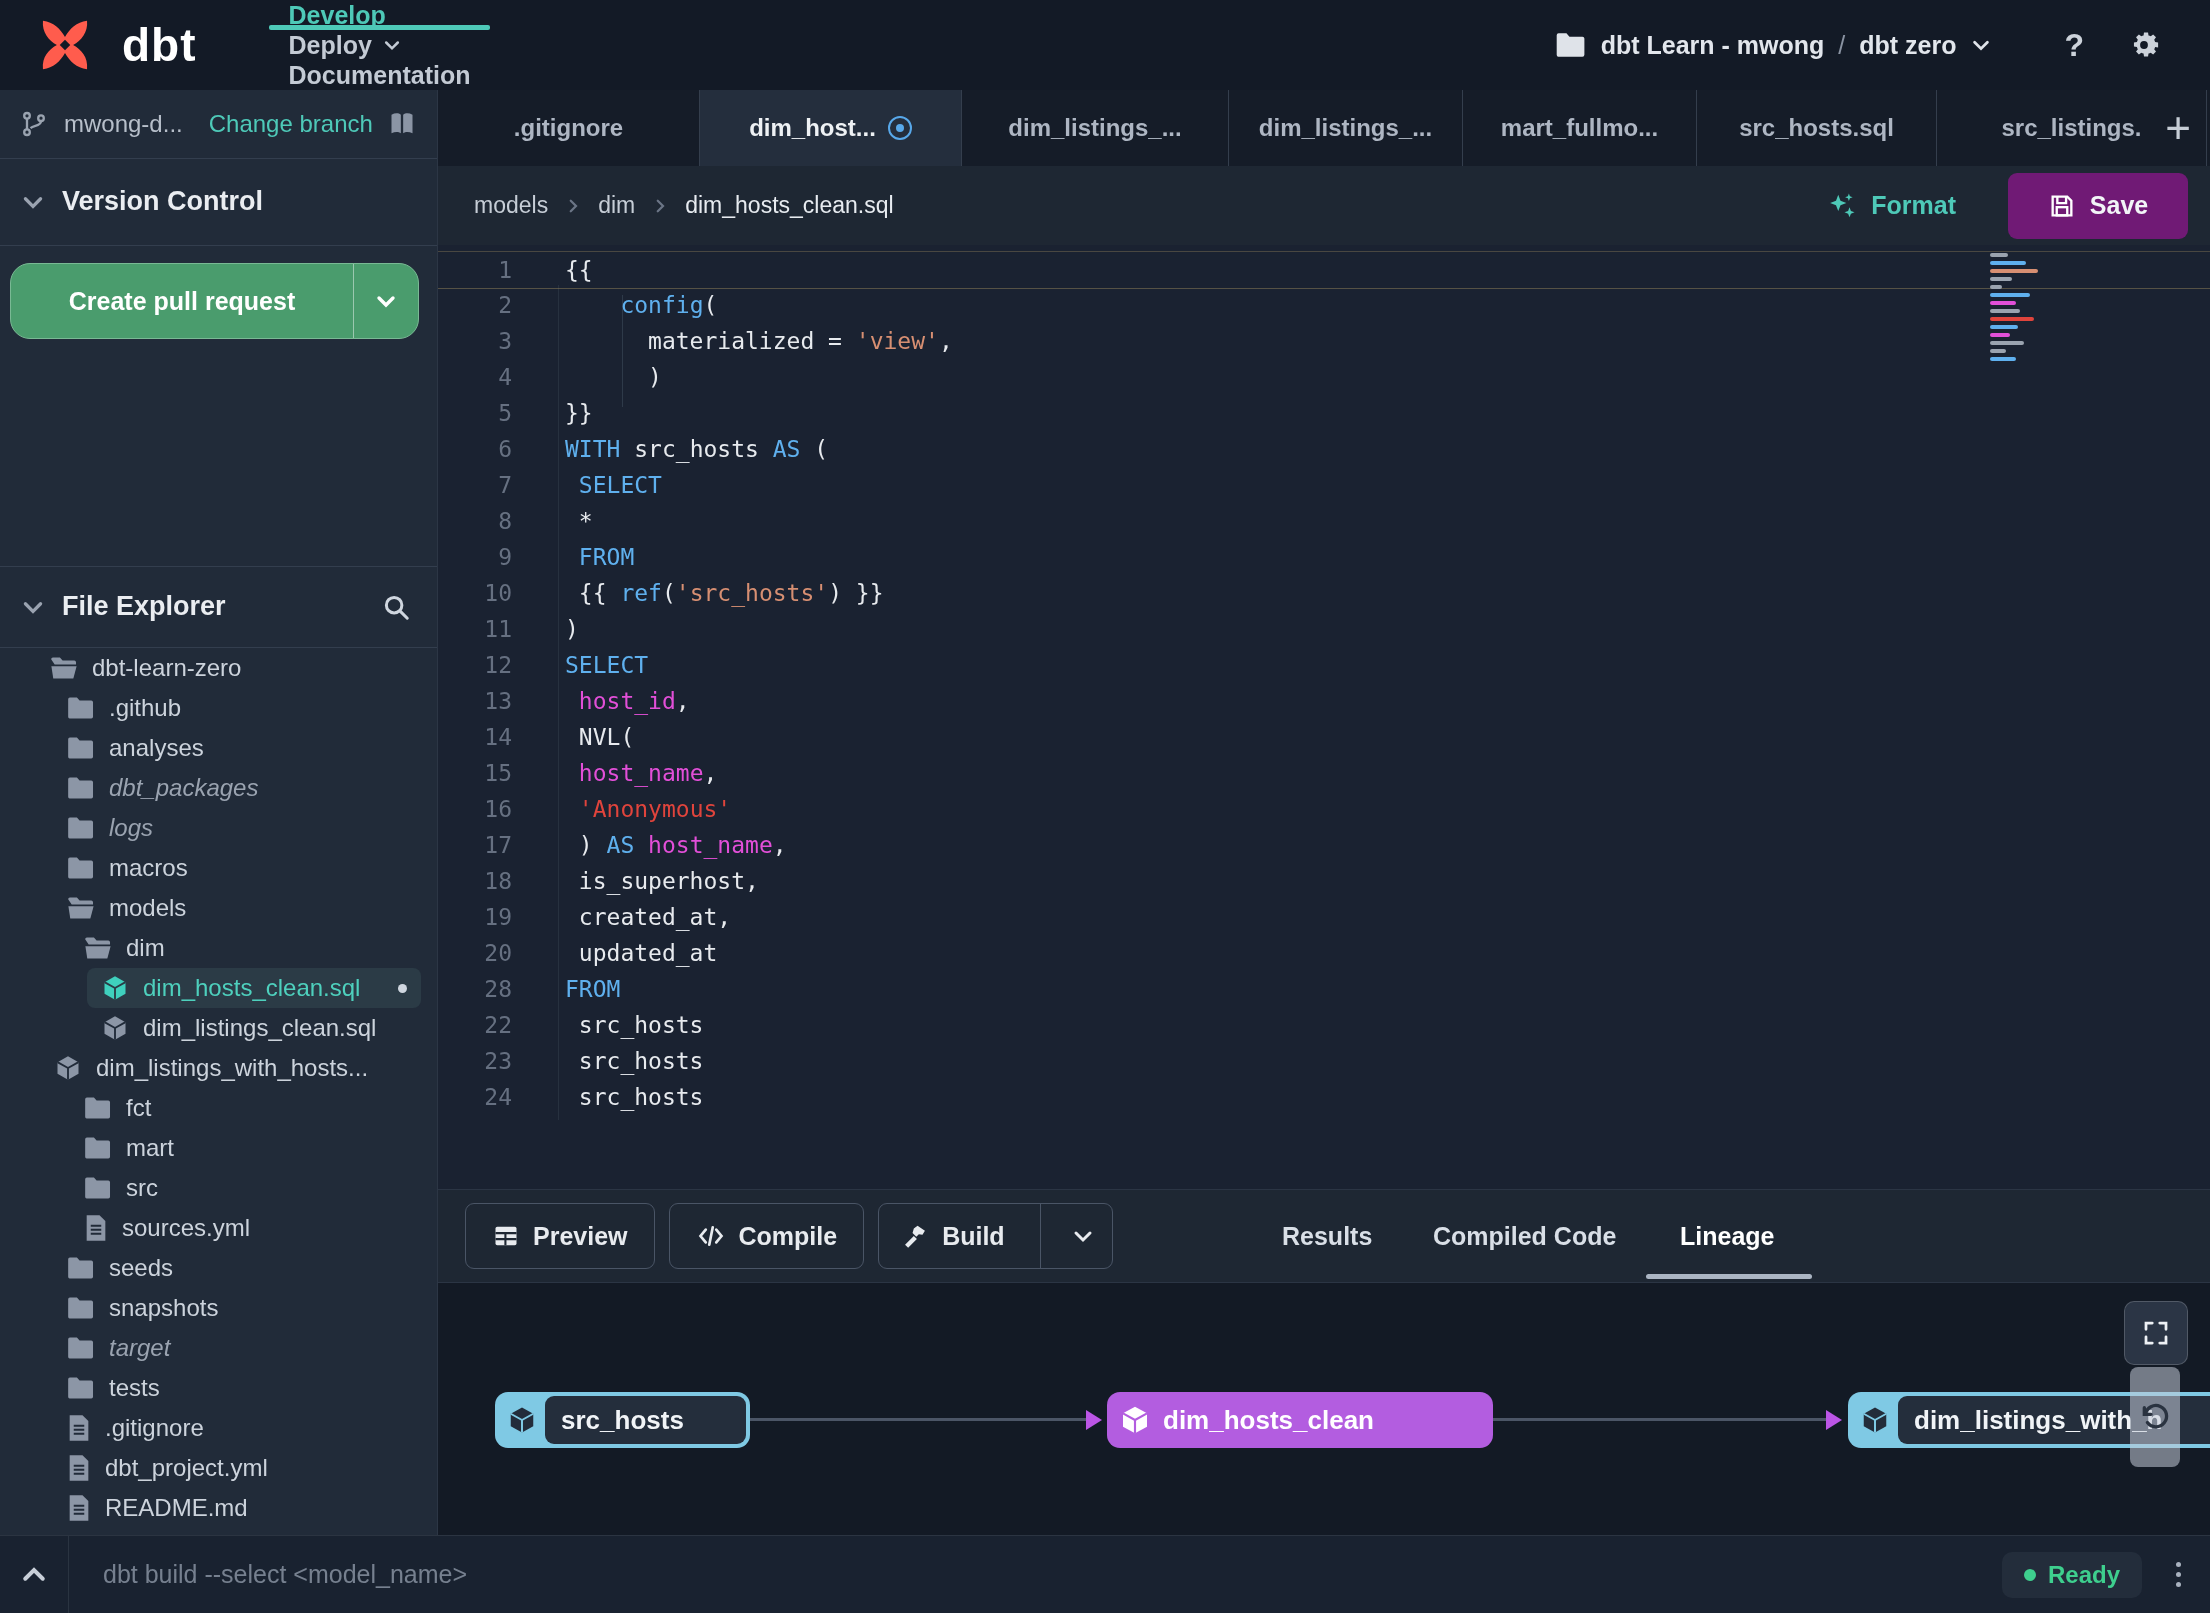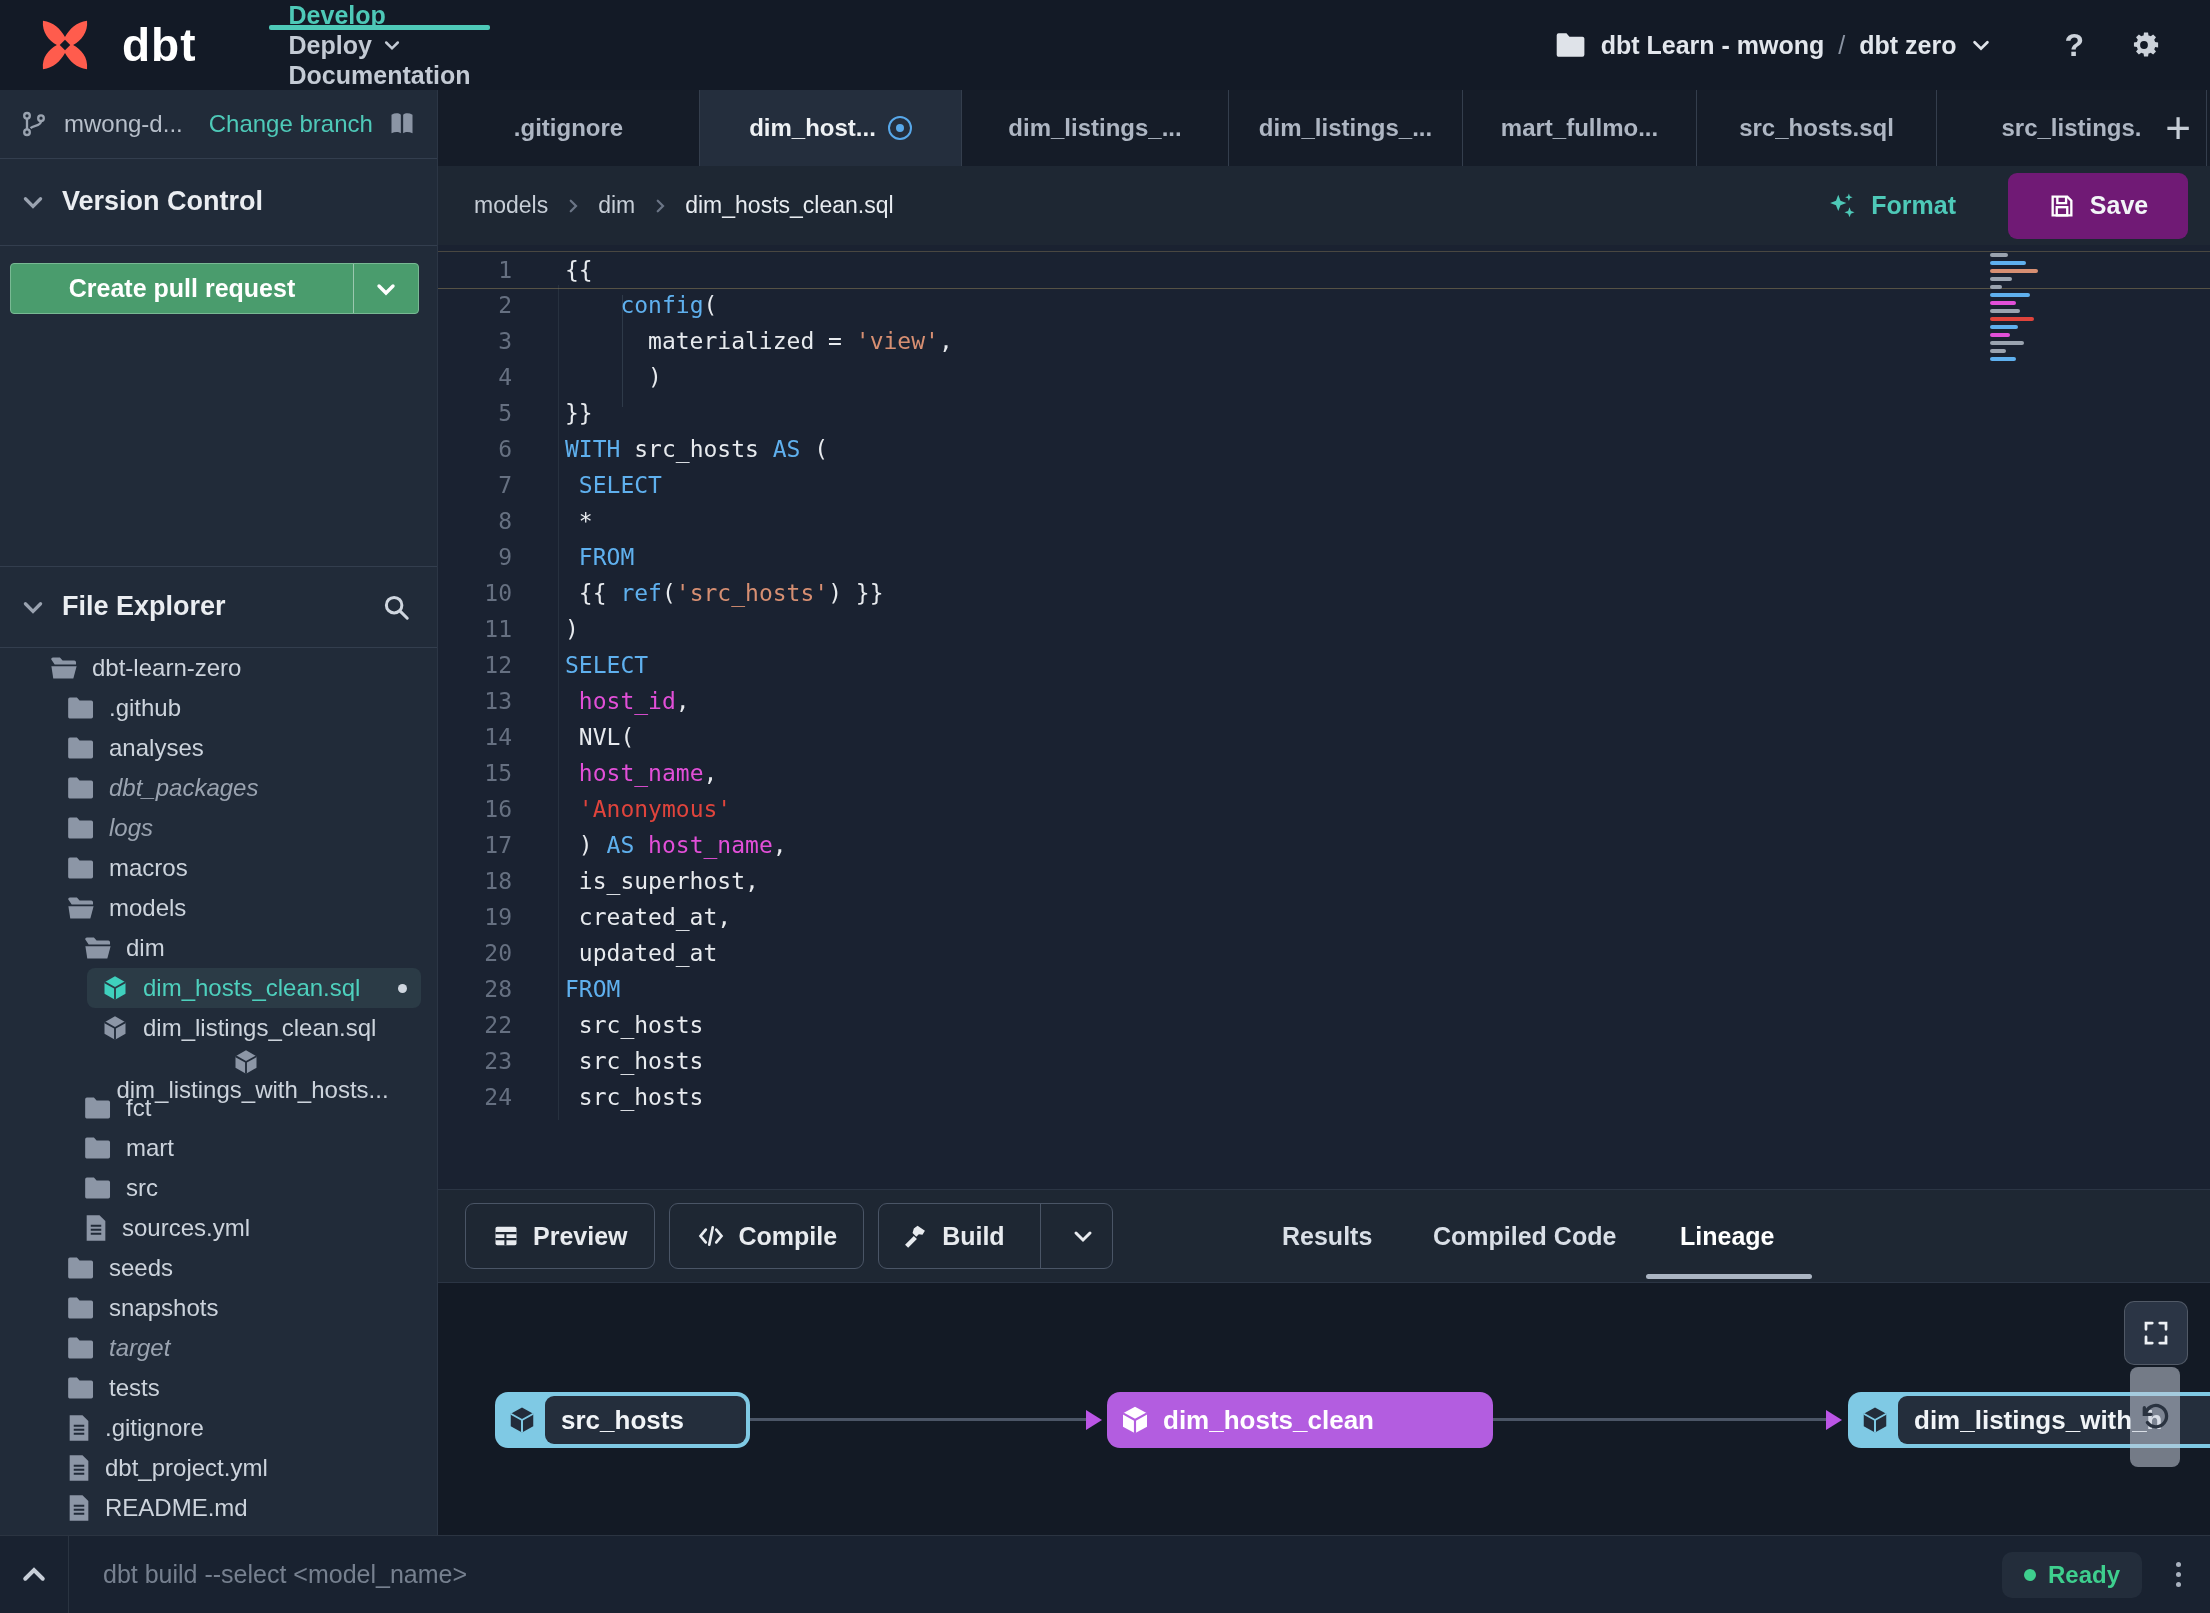--- a/index.html
+++ b/index.html
@@ -30,22 +30,22 @@
            border-right:1px solid #2c3645;box-sizing:border-box;z-index:4;}
   .sb-div{position:absolute;left:0;right:0;height:1px;background:#333e4e;}
   .branch-row{position:absolute;left:0;right:0;top:0;height:68px;display:flex;align-items:center;
               padding:0 20px;box-sizing:border-box;}
   .branch-name{font-size:24px;color:#b7bfca;margin-left:16px;}
   .branch-change{font-size:24px;color:#4ec9b8;margin-left:26px;cursor:pointer;}
   .book-wrap{margin-left:auto;cursor:pointer;}
   .sec-header{position:absolute;left:0;right:0;display:flex;align-items:center;padding:0 20px;
               box-sizing:border-box;}
   .sec-title{font-size:27px;font-weight:bold;color:#eaedf1;margin-left:16px;}
-  .pr-button{position:absolute;left:10px;right:18px;top:173px;height:51px;background:#4a9c6d;
-             border:1px solid #79b994;border-radius:4px;display:flex;align-items:stretch;
+  .pr-button{position:absolute;left:10px;right:18px;top:173px;height:76px;background:#4a9c6d;
+             border:1px solid #79b994;border-radius:20px;display:flex;align-items:stretch;
              overflow:hidden;cursor:pointer;box-sizing:border-box;}
   .pr-main{flex:1;display:flex;align-items:center;justify-content:center;
            font-size:25px;font-weight:600;color:#fff;}
   .pr-sep{width:1px;background:rgba(255,255,255,.45);}
   .pr-chev{width:64px;display:flex;align-items:center;justify-content:center;}
   .fe-search{margin-left:auto;margin-right:6px;cursor:pointer;}
   .file-tree{position:absolute;left:0;right:0;top:558px;bottom:0;overflow:hidden;}
   .tree-row{display:flex;align-items:center;height:40px;font-size:24px;color:#ccd3dc;
             cursor:pointer;box-sizing:border-box;}
   .tree-row .lbl{margin-left:14px;white-space:nowrap;}
@@ -341,21 +341,21 @@
         </div>
         <div class="tree-row" style="padding-left: 101px;">
           <span>
             <svg width="28" height="28" viewBox="0 0 24 24">
               <path d="M12 2l9 5v10l-9 5-9-5V7z" fill="#8c96a6"></path>
               <path d="M12 12l9-5M12 12L3 7M12 12v10" stroke="#212b39" stroke-width="1.6" fill="none"></path>
             </svg>
           </span>
           <span class="lbl">dim_listings_clean.sql</span>
         </div>
-        <div class="tree-row" style="padding-left: 54px; flex-direction: column;">
+        <div class="tree-row" style="padding-left: 54px;">
           <span>
             <svg width="28" height="28" viewBox="0 0 24 24">
               <path d="M12 2l9 5v10l-9 5-9-5V7z" fill="#8c96a6"></path>
               <path d="M12 12l9-5M12 12L3 7M12 12v10" stroke="#212b39" stroke-width="1.6" fill="none"></path>
             </svg>
           </span>
           <span class="lbl">dim_listings_with_hosts...</span>
         </div>
         <div class="tree-row" style="padding-left: 84px;">
           <span>

